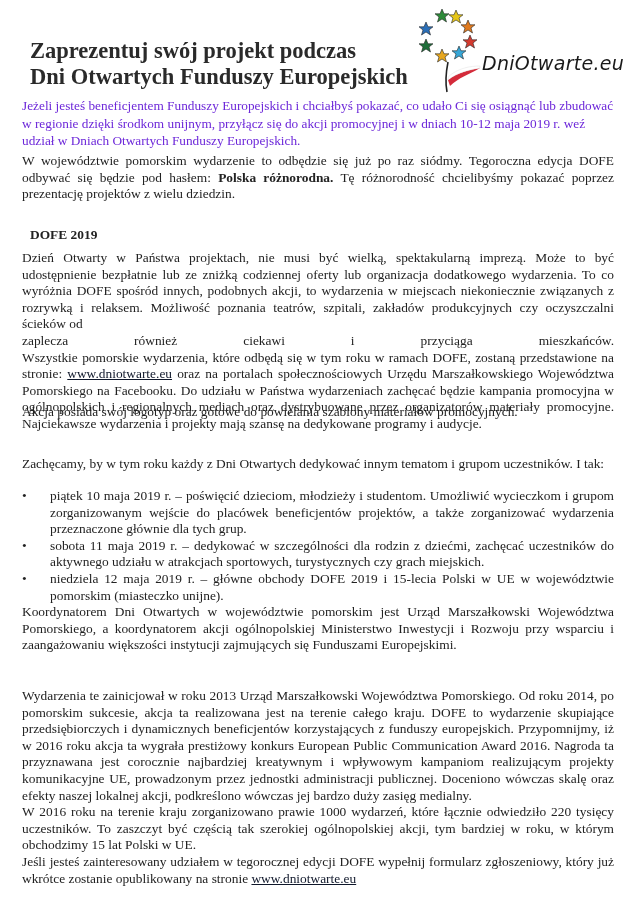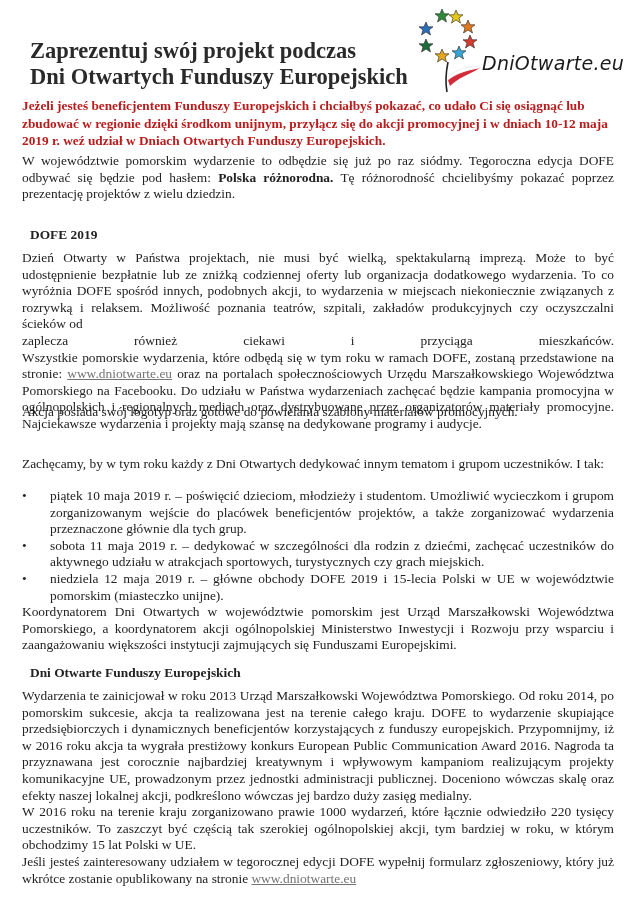--- a/index.html
+++ b/index.html
@@ -16,29 +16,29 @@
     font-size: 22.5px; line-height: 26px; color: #2a2a2a; margin: 8px;
   }
   .logo { position: absolute; left: 390px; top: 4px; width: 205px; height: 90px; text-align: center; }
   .logo-text {
     position: absolute; left: 70px; top: 48px;
     font-family: "DejaVu Sans", sans-serif; font-style: italic;
     font-size: 19px; color: #1a1a1a; letter-spacing: 0.3px;
   }
   .lead {
     position: absolute; top: 97px; left: 0; width: 592px;
-    font-weight: bold; font-size: 13.3px; line-height: 17.5px; margin: 0;
-    color: #b91c1c;
+    font-weight: normal; font-size: 13.3px; line-height: 17.5px; margin: 0;
+    color: #6d28d9;
   }
   p.body, .list li {
     font-size: 13.4px; line-height: 16.6px; margin: 0; text-align: justify;
   }
   .blk { position: absolute; left: 0; width: 592px; }
   .h2 { font-weight: bold; font-size: 13.4px; line-height: 16px; margin: 8px; }
-  a.link { color: #737373; text-decoration: underline; }
+  a.link { color: #0f172a; text-decoration: underline; }
   .list { margin: 0; padding: 0; list-style: none; }
   .list li { position: relative; padding-left: 28px; }
   .list li .bullet { position: absolute; left: 0; top: 0; }
   .spread { text-align-last: justify; }
 </style>
 </head>
 <body>
 
 <div class="page">
 
@@ -95,23 +95,20 @@
 
   <div class="blk" style="top:488px">
     <ul class="list">
       <li><span class="bullet">•</span><span>piątek 10 maja 2019 r. – poświęcić dzieciom, młodzieży i studentom. Umożliwić wycieczkom i grupom zorganizowanym wejście do placówek beneficjentów projektów, a także zorganizować wydarzenia przeznaczone głównie dla tych grup.</span></li>
       <li><span class="bullet">•</span><span>sobota 11 maja 2019 r. – dedykować w szczególności dla rodzin z dziećmi, zachęcać uczestników do aktywnego udziału w atrakcjach sportowych, turystycznych czy grach miejskich.</span></li>
       <li><span class="bullet">•</span><span>niedziela 12 maja 2019 r. – główne obchody DOFE 2019 i 15-lecia Polski w UE w województwie pomorskim (miasteczko unijne).</span></li>
     </ul>
     <p class="body">Koordynatorem Dni Otwartych w województwie pomorskim jest Urząd Marszałkowski Województwa Pomorskiego, a koordynatorem akcji ogólnopolskiej Ministerstwo Inwestycji i Rozwoju przy wsparciu i zaangażowaniu większości instytucji zajmujących się Funduszami Europejskimi.</p>
   </div>
 
-  <div class="blk" style="top:657px">
-    <h2 class="h2">Dni Otwarte Funduszy Europejskich</h2>
-  </div>
 
   <div class="blk" style="top:688px">
     <p class="body">Wydarzenia te zainicjował w roku 2013 Urząd Marszałkowski Województwa Pomorskiego. Od roku 2014, po pomorskim sukcesie, akcja ta realizowana jest na terenie całego kraju. DOFE to wydarzenie skupiające przedsiębiorczych i dynamicznych beneficjentów korzystających z funduszy europejskich. Przypomnijmy, iż w 2016 roku akcja ta wygrała prestiżowy konkurs European Public Communication Award 2016. Nagroda ta przyznawana jest corocznie najbardziej kreatywnym i wpływowym kampaniom realizującym projekty komunikacyjne UE, prowadzonym przez jednostki administracji publicznej. Doceniono wówczas skalę oraz efekty naszej lokalnej akcji, podkreślono wówczas jej bardzo duży zasięg medialny.</p>
     <p class="body">W 2016 roku na terenie kraju zorganizowano prawie 1000 wydarzeń, które łącznie odwiedziło 220 tysięcy uczestników. To zaszczyt być częścią tak szerokiej ogólnopolskiej akcji, tym bardziej w roku, w którym obchodzimy 15 lat Polski w UE.</p>
     <p class="body"><span>Jeśli jesteś zainteresowany udziałem w tegorocznej edycji DOFE wypełnij formularz zgłoszeniowy, który już wkrótce zostanie opublikowany na stronie </span><a class="link" href="#">www.dniotwarte.eu</a></p>
   </div>
 
 </div>
 
 </body></html>

